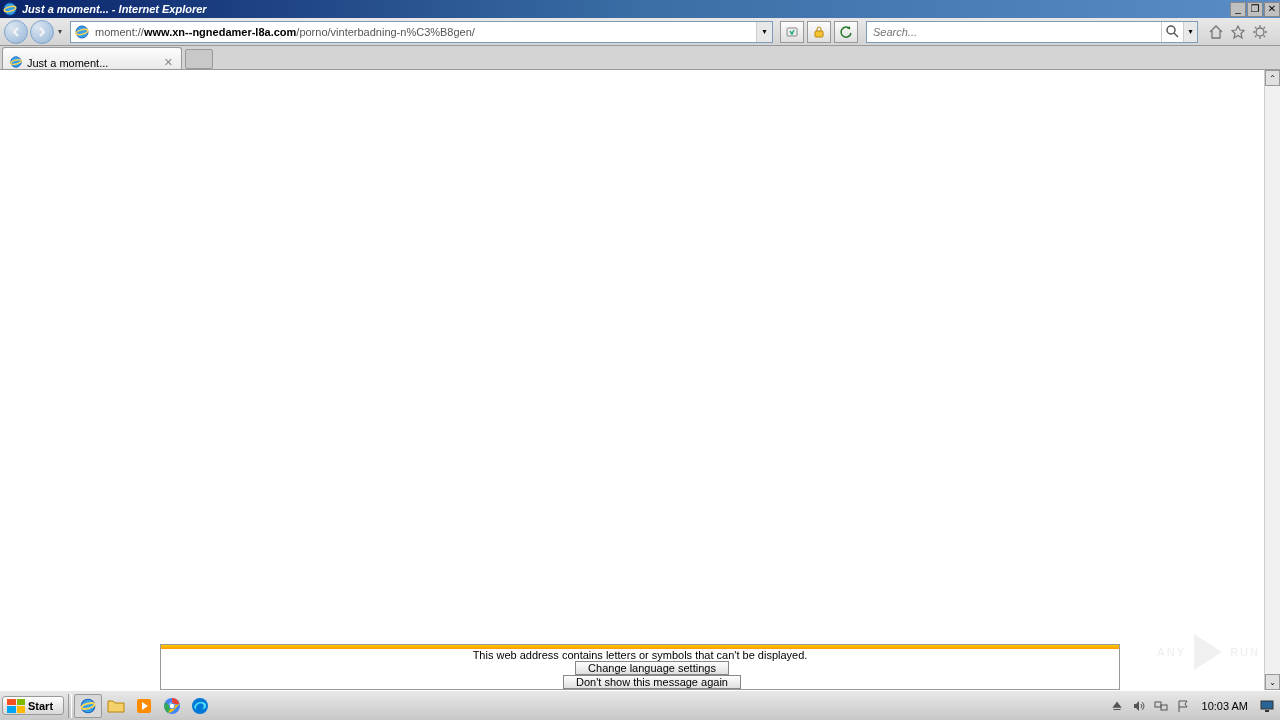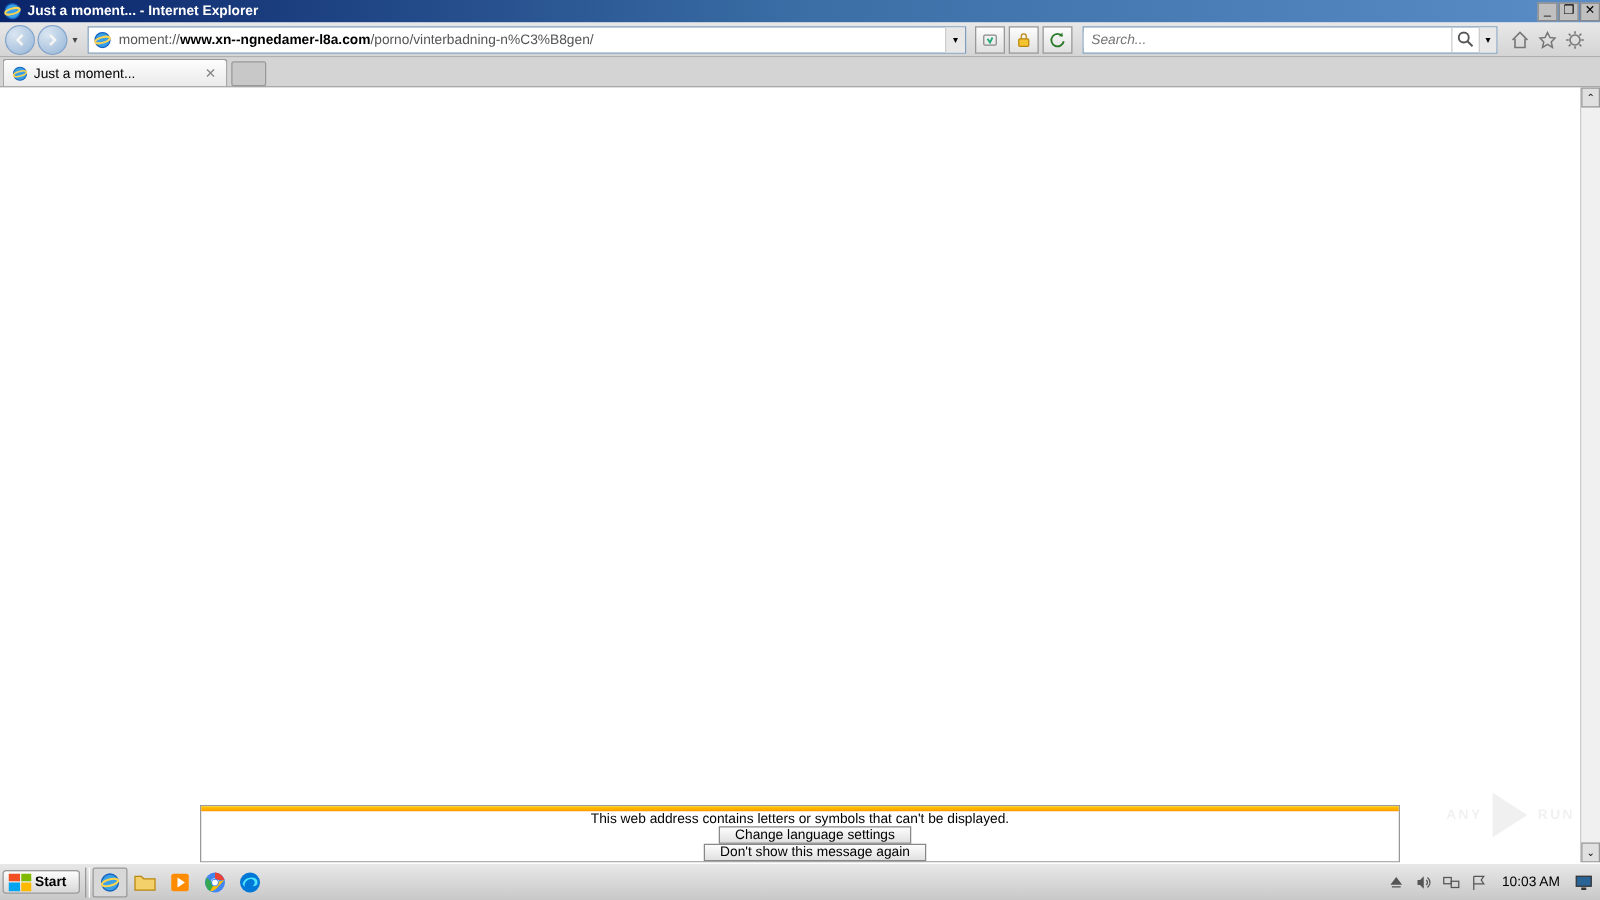--- a/index.html
+++ b/index.html
@@ -1,21 +1,21 @@
 <!DOCTYPE html>
 <html><head>
 <meta charset="utf-8">
 <style>
 * { margin: 0; padding: 0; box-sizing: border-box; font-family: Tahoma, sans-serif; font-size: 11px; }
 body { width: 1280px; height: 720px; overflow: hidden; background: #fff; position: relative; }
 
 
 .titlebar { height: 18px; background: linear-gradient(to right, #0a246a, #3a6ea5, #5a8cc5); display: flex; align-items: center; color: #fff; }
 .titlebar-icon { width: 16px; height: 16px; margin: 0 2px 0 2px; }
-.titlebar-text { flex: 1; font-weight: bold; padding-left: 2px; }
+.titlebar-text { flex: 1; font-weight: bold; padding-left: 2px; font-style: italic; }
 .window-controls { display: flex; }
 .window-btn { width: 16px; height: 15px; background: #c0c0c0; border: 1px solid #888; margin-left: 1px; display: flex; align-items: center; justify-content: center; font-size: 10px; line-height: 1; color: #000; cursor: pointer; }
 
 
 .navbar { height: 28px; background: linear-gradient(#e8e8e8, #d4d4d4); border-bottom: 1px solid #999; display: flex; align-items: center; padding: 0 4px; gap: 2px; }
 .nav-btn-round { width: 24px; height: 24px; border-radius: 50%; background: radial-gradient(circle at 30% 30%, #d8e8f8, #7aa8d8); border: 1px solid #5a8cc5; display: flex; align-items: center; justify-content: center; cursor: pointer; }
 .nav-btn-round.disabled { opacity: 0.7; }
 .dropdown-arrow { font-size: 8px; color: #444; padding: 0 2px; cursor: pointer; }
 .url-bar { flex: 1; height: 22px; background: #fff; border: 1px solid #7f9db9; display: flex; align-items: center; margin: 0 4px; }
 .url-icon { width: 16px; height: 16px; margin: 0 3px; }
@@ -25,21 +25,21 @@
 .icon-btn { width: 24px; height: 22px; border: 1px solid #999; background: linear-gradient(#fdfdfd, #e0e0e0); display: flex; align-items: center; justify-content: center; cursor: pointer; margin-left: 1px; }
 .search-bar { width: 332px; height: 22px; background: #fff; border: 1px solid #7f9db9; display: flex; align-items: center; margin-left: 6px; }
 .search-input { flex: 1; border: none; outline: none; padding: 0 6px; font-size: 11px; font-style: italic; color: #888; }
 .search-btn { width: 22px; height: 20px; display: flex; align-items: center; justify-content: center; cursor: pointer; border-left: 1px solid #ccc; }
 .search-dd { width: 14px; height: 20px; background: #e8e8e8; border-left: 1px solid #ccc; cursor: pointer; display: flex; align-items: center; justify-content: center; font-size: 8px; }
 .right-icons { display: flex; gap: 6px; padding: 0 8px; }
 .right-icon { width: 16px; height: 16px; cursor: pointer; color: #666; }
 
 
 .tabbar { height: 24px; background: #d4d4d4; border-bottom: 1px solid #999; display: flex; align-items: flex-end; padding-left: 2px; }
-.tab { height: 22px; background: linear-gradient(#fdfdfd, #eaeaea); border: 1px solid #999; border-bottom: none; border-radius: 3px 3px 0 0; display: flex; align-items: center; padding: 0 6px; margin-right: 1px; min-width: 180px; cursor: pointer; }
+.tab { height: 22px; background: linear-gradient(#fdfdfd, #eaeaea); border: 1px solid #999; border-bottom: none; border-radius: 3px 3px 0 0; display: flex; align-items: flex-end; padding: 0 6px; margin-right: 1px; min-width: 180px; cursor: pointer; }
 .tab-icon { width: 14px; height: 14px; margin-right: 4px; }
 .tab-title { flex: 1; }
 .tab-close { color: #888; cursor: pointer; padding: 0 2px; }
 .newtab { width: 28px; height: 20px; background: #c8c8c8; border: 1px solid #999; border-radius: 2px; margin-left: 2px; cursor: pointer; }
 
 
 .content { position: absolute; top: 70px; left: 0; right: 16px; bottom: 30px; background: #fff; }
 .scrollbar { position: absolute; top: 70px; right: 0; bottom: 30px; width: 16px; background: #f0f0f0; border-left: 1px solid #ccc; }
 .scroll-arrow { height: 16px; background: #e0e0e0; border: 1px solid #999; display: flex; align-items: center; justify-content: center; font-size: 8px; cursor: pointer; }
 .scroll-arrow.down { position: absolute; bottom: 0; left: 0; right: 0; }

